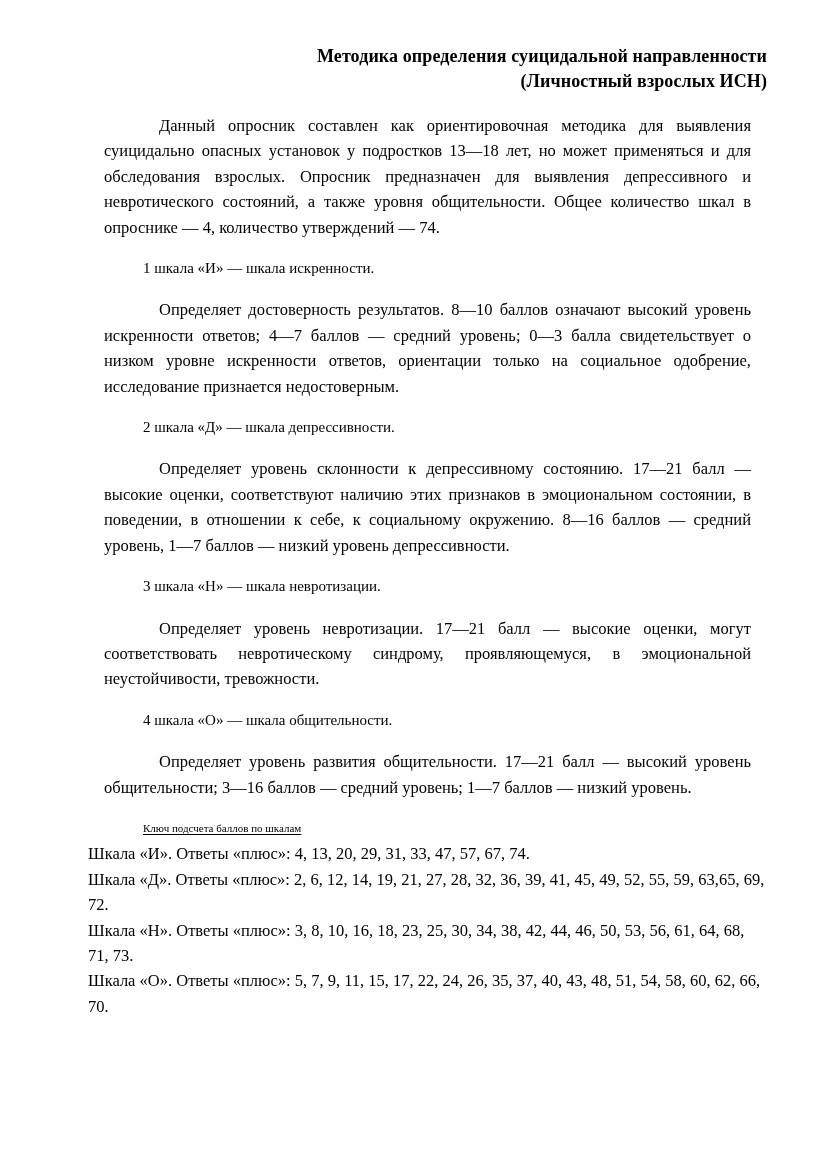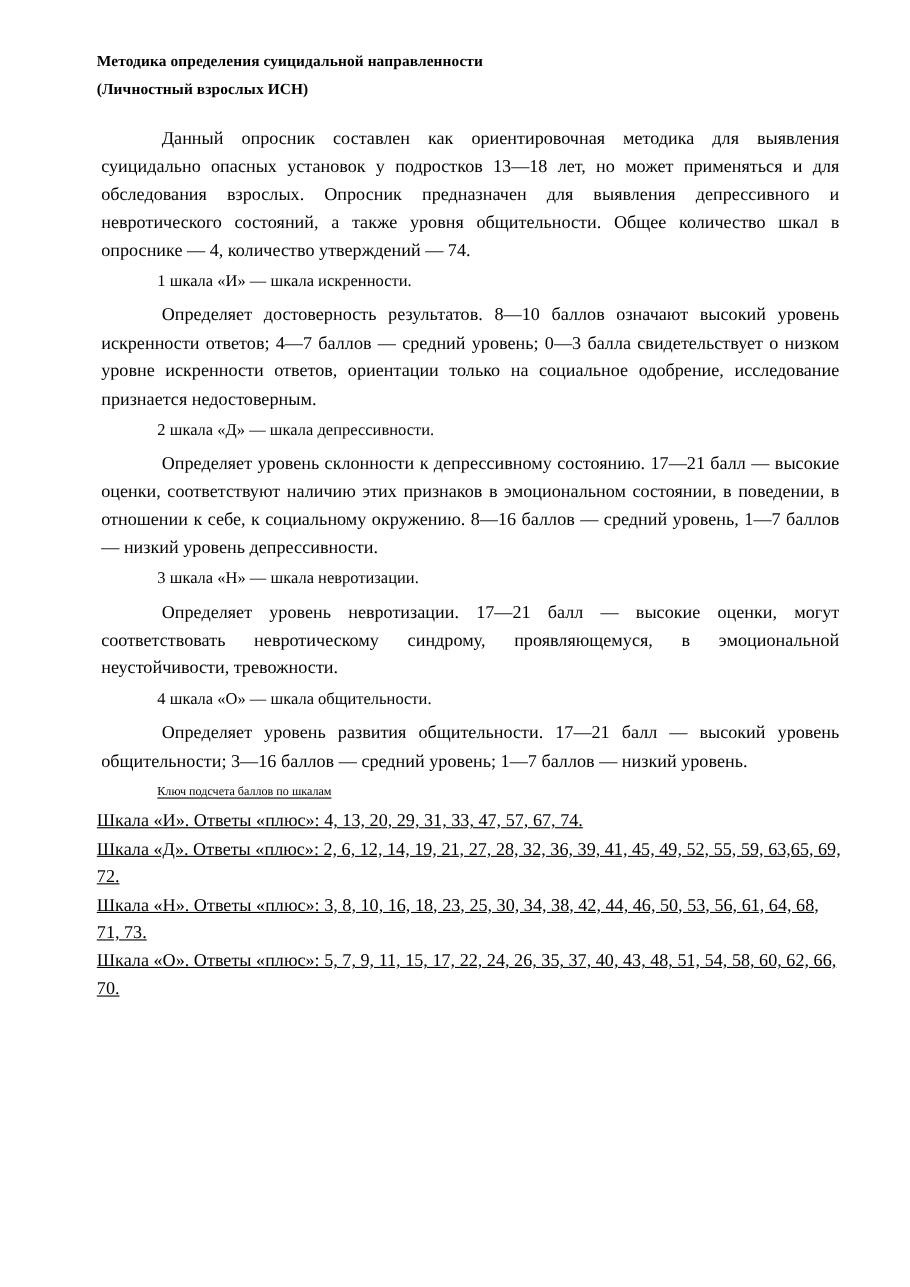--- a/index.html
+++ b/index.html
@@ -25,37 +25,37 @@
   }
   .content {
     position: absolute;
     left: 88px;
     top: 44px;
     width: 679px;
   }
 
   
   .doc-title {
-    font-size: 14px;
+    font-size: 18px;
     font-weight: bold;
-    text-align: left;
+    text-align: right;
     line-height: 25px;
     letter-spacing: 0.1px;
   }
   .doc-title .title-line {
     display: block;
   }
 
   
   .para {
     font-size: 16.5px;
     line-height: 25.4px;
     text-align: justify;
     text-justify: inter-word;
-    margin: 4px;
+    margin: 16px;
     text-indent: 55px;
     hyphens: none;
   }
   .para.first-body {
     margin-top: 19px;
   }
 
   
   .scale-line {
     font-size: 15px;
@@ -76,21 +76,20 @@
   .key-heading .u {
     text-decoration: underline;
     text-underline-offset: 2px;
   }
   .key-row {
     font-size: 16.5px;
     line-height: 25.4px;
     margin: 0;
     text-indent: 0;
     text-align: left;
-    text-decoration: underline;
   }
 </style>
 </head>
 <body>
 
 <div class="page">
   <div class="content">
 
     <div class="doc-title">
       <span class="title-line">Методика определения суицидальной направленности</span>

